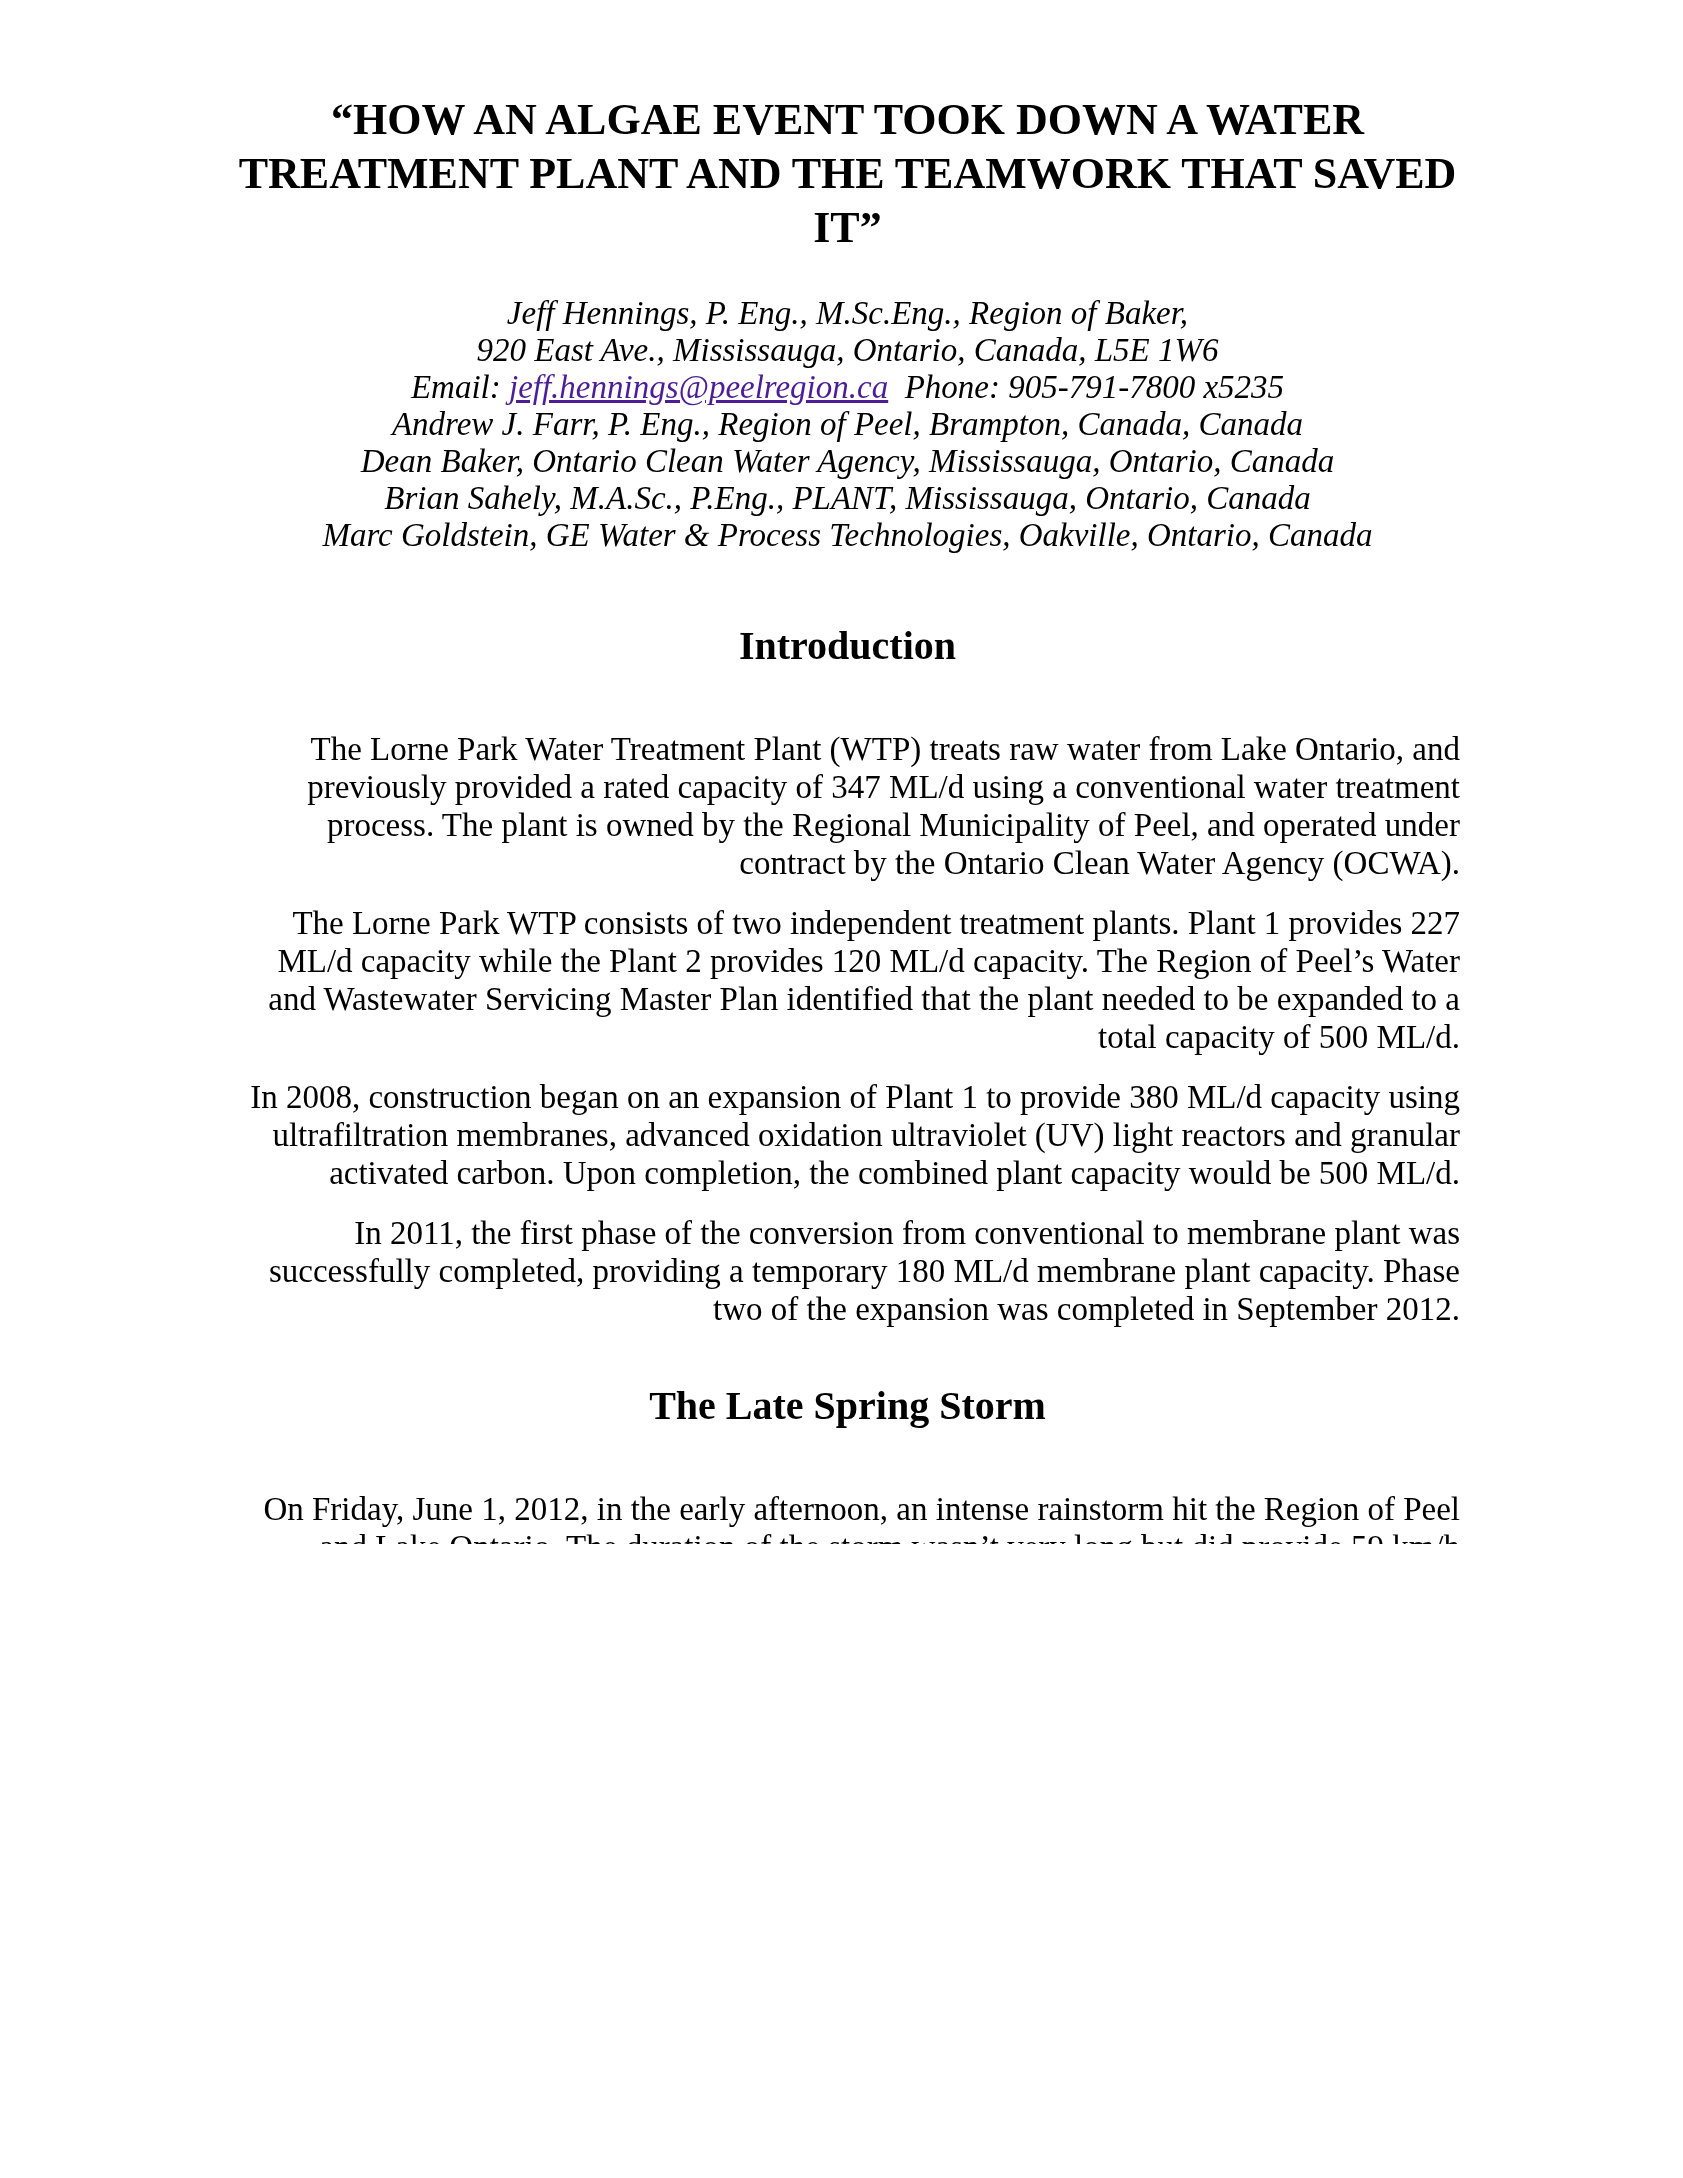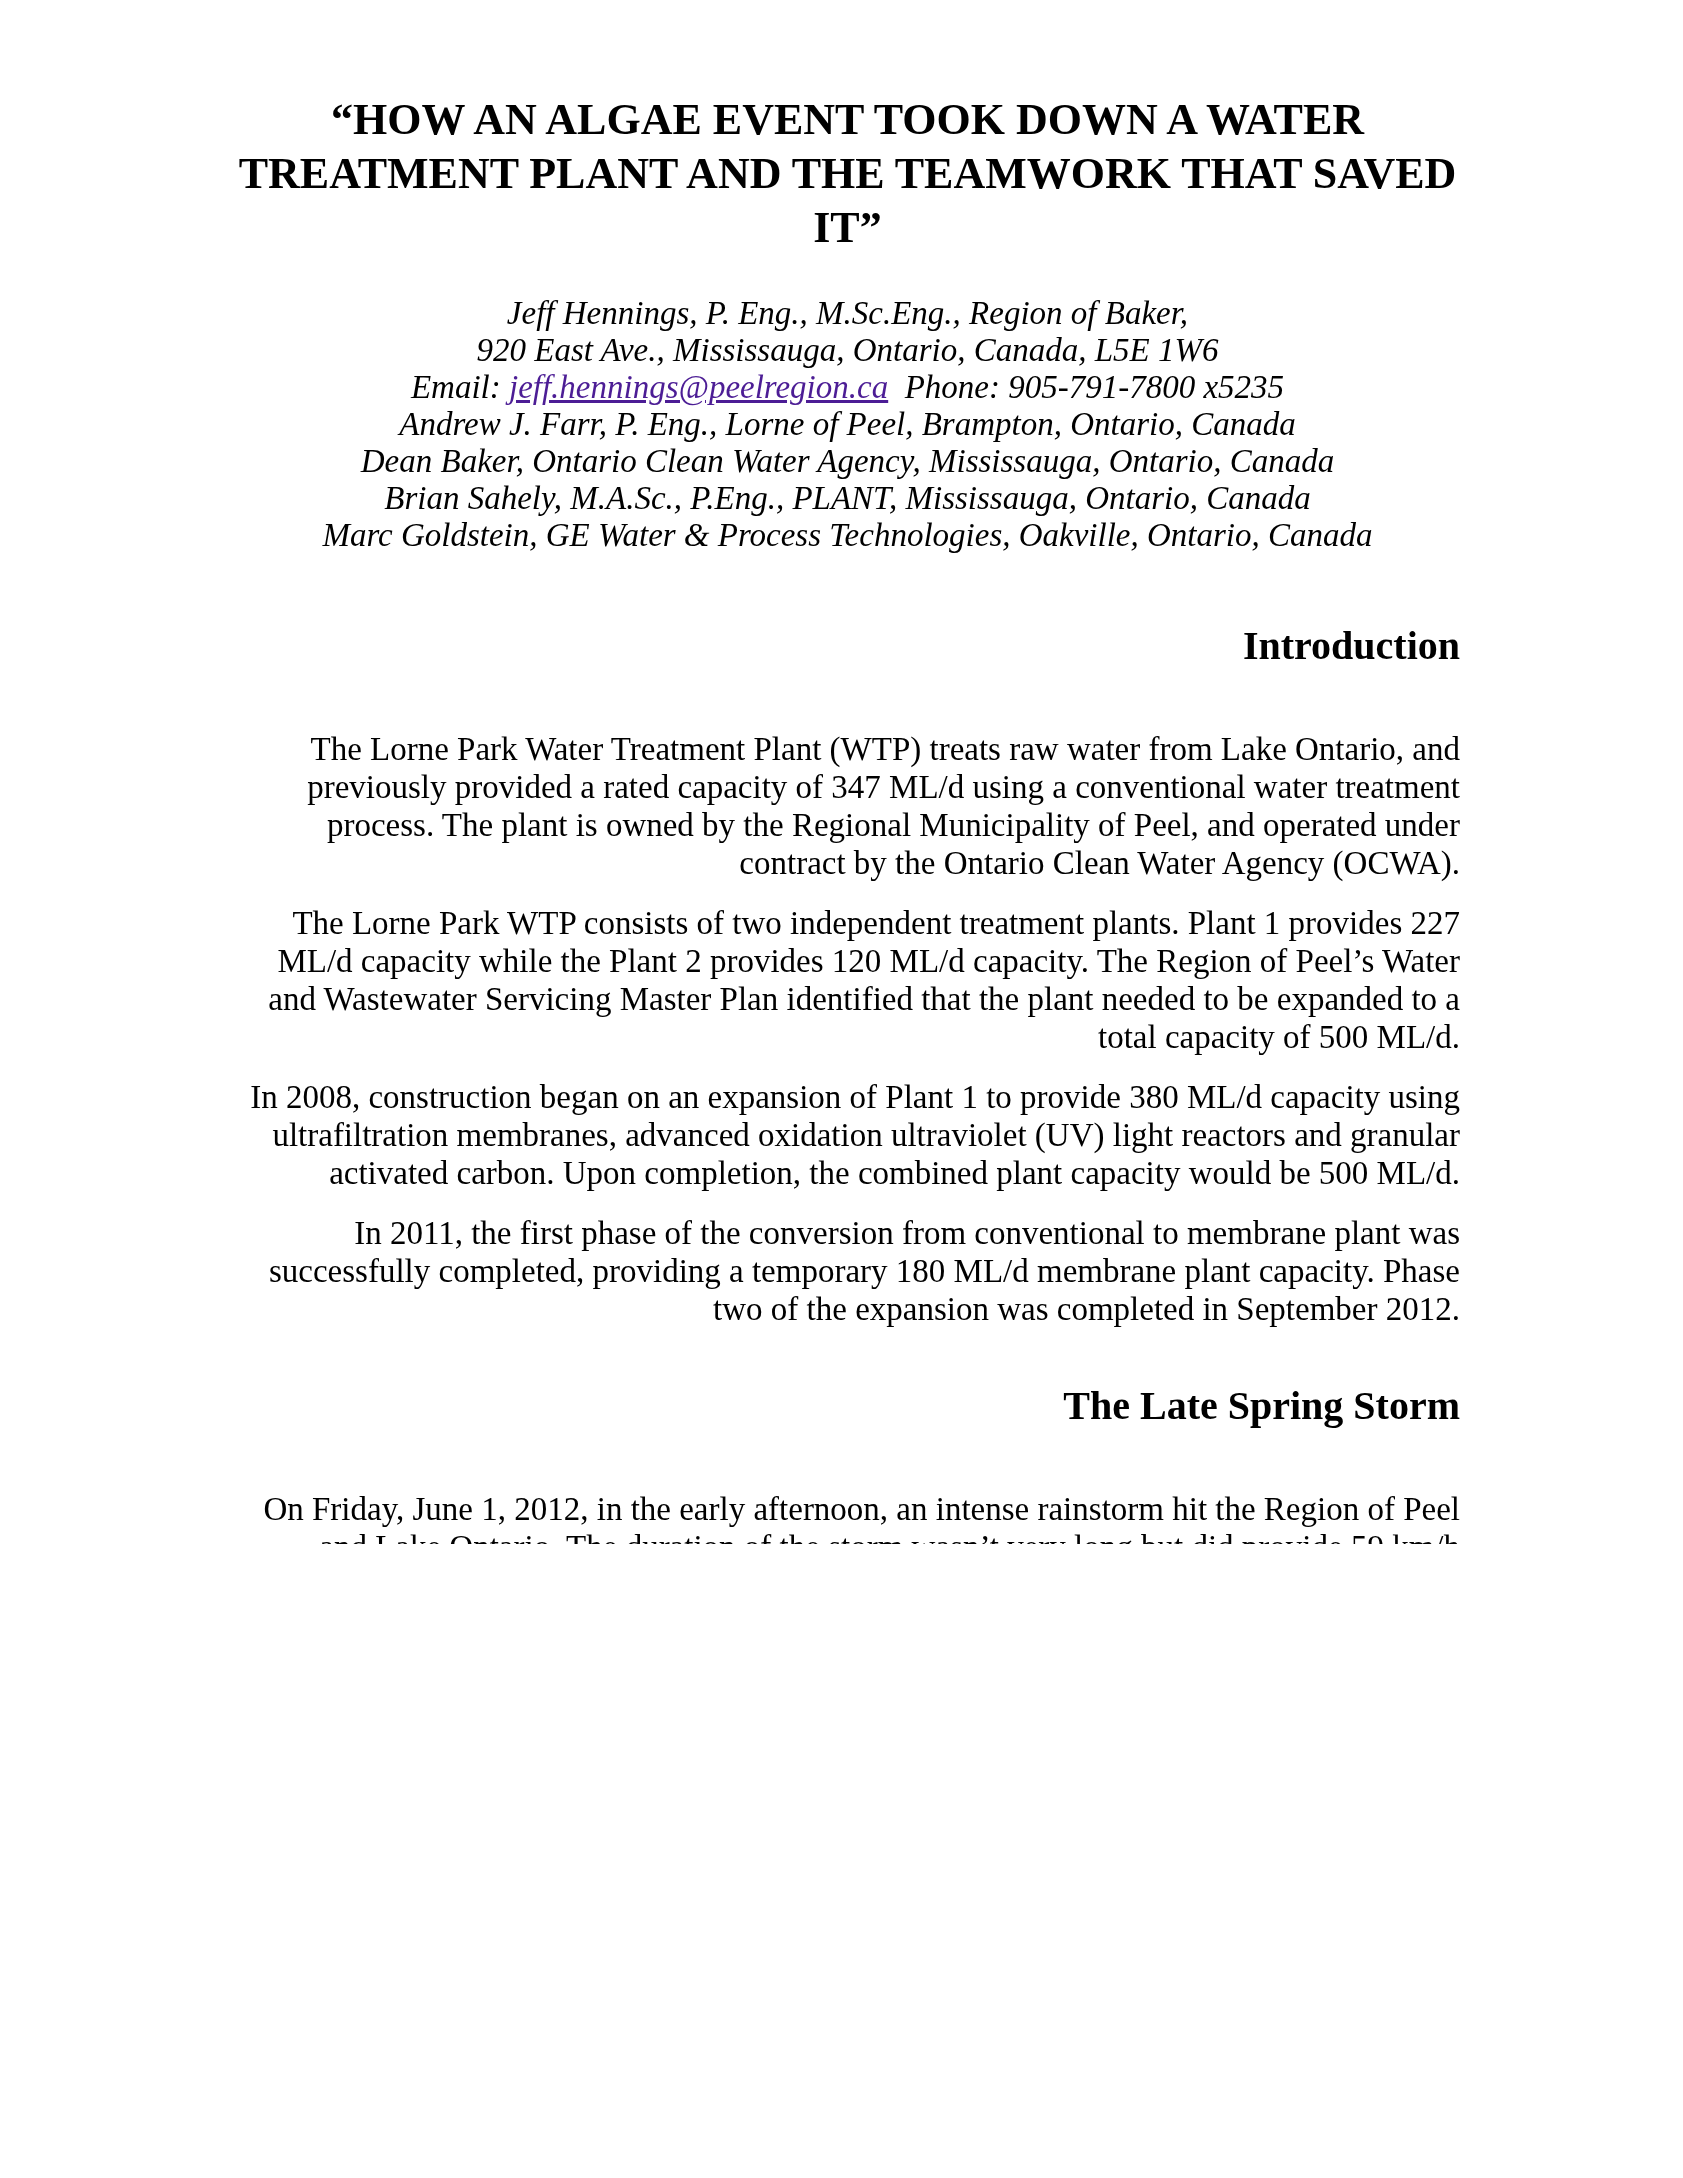--- a/index.html
+++ b/index.html
@@ -36,21 +36,21 @@
     font-style: italic;
     cursor: pointer;
   }
   section { margin: 0; }
   section:first-of-type { padding-top: 67px; }
   section + section { padding-top: 31px; }
   .section-heading {
     font-size: 40px;
     line-height: 50px;
     font-weight: bold;
-    text-align: right;
+    text-align: center;
     margin: 0 0 59px 0;
   }
   p.body-para {
     font-size: 33px;
     line-height: 38px;
     text-align: right;
     margin: 0 0 22px 0;
   }
   .page-number {
     position: absolute;
@@ -62,21 +62,21 @@
 </style>
 </head>
 <body>
 
 <div class="page">
   <h1 class="title">“HOW AN ALGAE EVENT TOOK DOWN A WATER TREATMENT PLANT AND THE TEAMWORK THAT SAVED IT”</h1>
   <div class="authors" id="authors">
       <div class="author-line">Jeff Hennings, P. Eng., M.Sc.Eng., Region of Baker,</div>
       <div class="author-line">920 East Ave., Mississauga, Ontario, Canada, L5E 1W6</div>
       <div class="author-line"><span>Email: </span><a href="#" class="email-link">jeff.hennings@peelregion.ca</a><span>&nbsp; Phone: 905-791-7800 x5235</span></div>
-      <div class="author-line">Andrew J. Farr, P. Eng., Lorne of Peel, Brampton, Ontario, Canada</div>
+      <div class="author-line">Andrew J. Farr, P. Eng., Region of Peel, Brampton, Canada, Canada</div>
       <div class="author-line">Dean Baker, Ontario Clean Water Agency, Mississauga, Ontario, Canada</div>
       <div class="author-line">Brian Sahely, M.A.Sc., P.Eng., PLANT, Mississauga, Ontario, Canada</div>
       <div class="author-line">Marc Goldstein, GE Water &amp; Process Technologies, Oakville, Ontario, Canada</div>
     </div>
   <div id="sections">
       <section>
         <h2 class="section-heading">Introduction</h2>
         <p class="body-para">The Lorne Park Water Treatment Plant (WTP) treats raw water from Lake Ontario, and previously provided a rated capacity of 347 ML/d using a conventional water treatment process.  The plant is owned by the Regional Municipality of Peel, and operated under contract by the Ontario Clean Water Agency (OCWA).</p>
         <p class="body-para">The Lorne Park WTP consists of two independent treatment plants.  Plant 1 provides 227 ML/d capacity while the Plant 2 provides 120 ML/d capacity.  The Region of Peel’s Water and Wastewater Servicing Master Plan identified that the plant needed to be expanded to a total capacity of 500 ML/d.</p>
         <p class="body-para">In 2008, construction began on an expansion of Plant 1 to provide 380 ML/d capacity using ultrafiltration membranes, advanced oxidation ultraviolet (UV) light reactors and granular activated carbon. Upon completion, the combined plant capacity would be 500 ML/d.</p>

